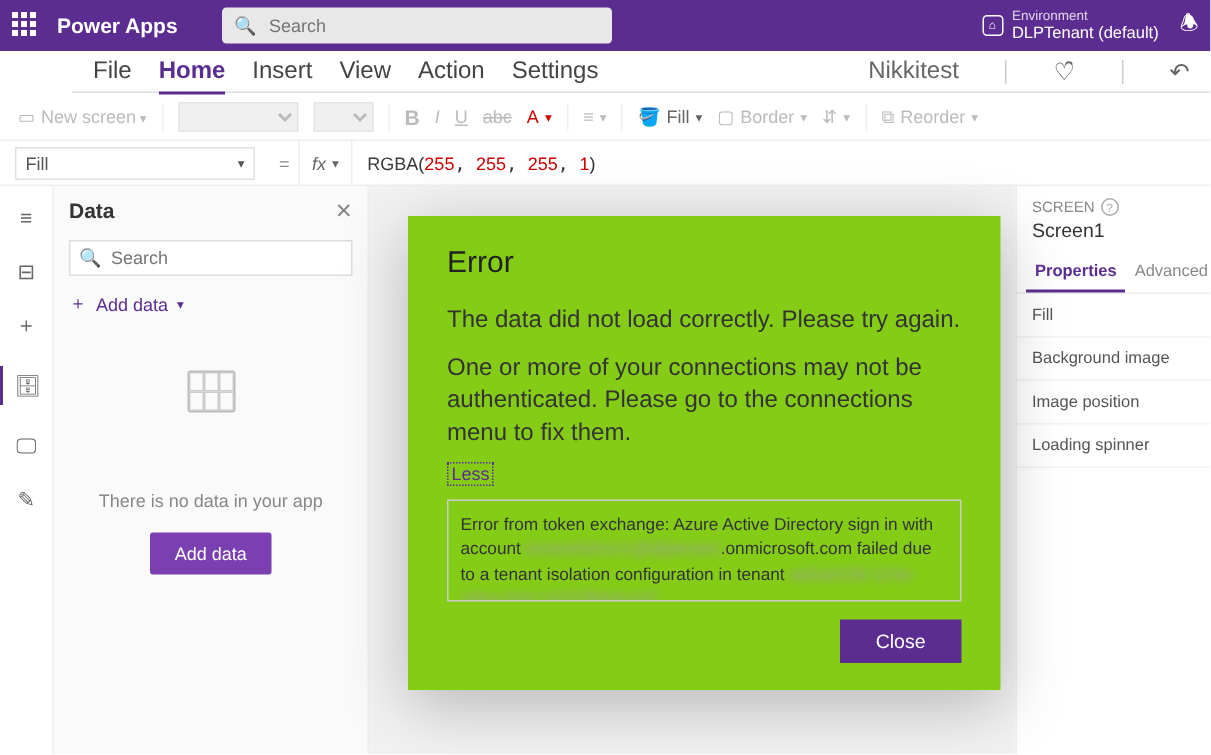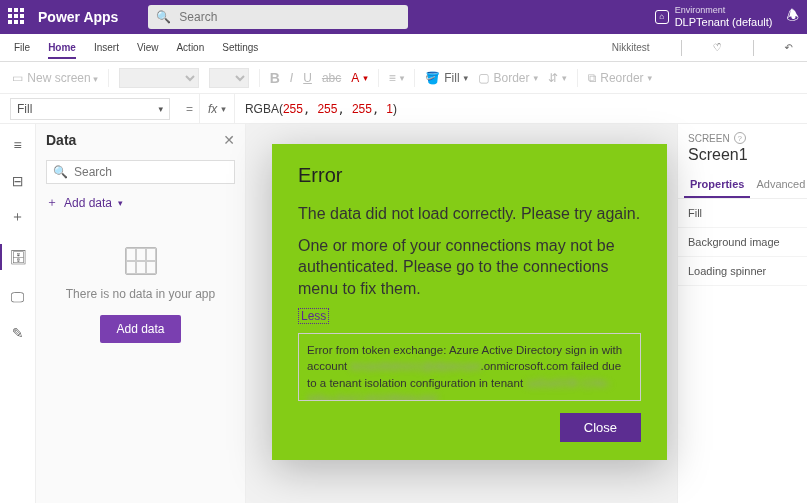--- a/index.html
+++ b/index.html
@@ -12,21 +12,21 @@
   .brandtitle { font-size:14px; font-weight:600; margin-right:30px;}
   .searchbox { flex:0 0 260px; background:#e8e8e8; border-radius:3px; height:24px; display:flex; align-items:center; color:#555; padding:0 8px;}
   .searchbox .sicon{margin-right:6px; font-size:12px;}
   .searchbox input{border:none;background:transparent;outline:none;flex:1;font-size:12px;}
   .brandspacer{flex:1;}
   .env { display:flex; align-items:center; gap:6px; font-size:11px; line-height:1.1;}
   .env .pill{ width:14px;height:14px;border:1px solid #fff;border-radius:3px;display:flex;align-items:center;justify-content:center;font-size:8px;}
   .brandicons{display:flex;gap:10px;margin-left:14px;font-size:14px;}
   
   
-  .menubar{height:28px;display:flex;align-items:center;border-bottom:1px solid #ddd;padding:0 14px;gap:18px;font-size:10px;color:#444;}
+  .menubar{height:28px;display:flex;align-items:center;border-bottom:1px solid #ddd;padding:0 14px;gap:18px;font-size:16px;color:#444;margin-left:48px;}
   .menubar .mitem.active{color:#5c2d91;border-bottom:2px solid #5c2d91;font-weight:600;padding-bottom:4px;margin-bottom:-6px;}
   .menubar .right{margin-left:auto;display:flex;align-items:center;gap:31px;color:#666;}
   .vline{width:1px;height:16px;background:#ccc;}
   
   
   .toolbar{height:32px;display:flex;align-items:center;border-bottom:1px solid #eee;padding:0 12px;gap:10px;color:#bbb;font-size:12px;}
   .toolbar .tb{display:flex;align-items:center;gap:4px;white-space:nowrap;}
   .toolbar select{border:1px solid #e5e5e5;color:#bbb;font-size:11px;height:20px;width:80px;}
   .toolbar .sep{width:1px;height:18px;background:#eee;}
   
@@ -50,31 +50,31 @@
   .datapanel{width:210px;border-right:1px solid #eee;background:#fafafa;display:flex;flex-direction:column;}
   .datapanel .hdr{display:flex;align-items:center;justify-content:space-between;padding:8px 10px;}
   .datapanel .hdr h3{margin:0;font-size:14px;font-weight:600;color:#333;}
   .datapanel .hdr .close{color:#888;font-size:14px;cursor:pointer;}
   .datapanel .search{margin:4px 10px;border:1px solid #ddd;background:#fff;height:24px;display:flex;align-items:center;padding:0 6px;color:#888;}
   .datapanel .search input{border:none;outline:none;flex:1;font-size:12px;}
   .datapanel .adddata{display:flex;align-items:center;gap:6px;color:#5c2d91;margin:6px 10px;font-size:12px;cursor:pointer;}
   .datapanel .emptyzone{flex:1;display:flex;flex-direction:column;align-items:center;justify-content:flex-start;padding-top:30px;color:#888;}
   .dbicon{width:32px;height:28px;border:1px solid #bbb;border-radius:2px;position:relative;margin-bottom:12px;display:grid;grid-template-columns:1fr 1fr 1fr;grid-template-rows:1fr 1fr;}
   .dbicon div{border:0.5px solid #ccc;}
-  .emptymsg{color:#888;font-size:12px;margin-bottom:14px;}
+  .emptymsg{color:#888;font-size:12px;margin-bottom:14px;margin-top:40px;}
   .addbtn{background:#7a3fb0;color:#fff;border:none;padding:7px 16px;border-radius:2px;font-size:12px;cursor:pointer;}
   
   
   .canvas{flex:1;background:#f2f2f2;}
   
   
   .rightpanel{width:130px;border-left:1px solid #eee;background:#fff;display:flex;flex-direction:column;font-size:11px;color:#555;}
   .rightpanel .sec{padding:8px 10px;}
   .rightpanel .lbl{text-transform:uppercase;font-size:10px;color:#888;display:flex;align-items:center;gap:4px;}
-  .rightpanel .scrname{font-size:16px;color:#333;margin-top:2px;}
+  .rightpanel .scrname{font-size:13px;color:#333;margin-top:2px;}
   .tabs{display:flex;border-bottom:1px solid #eee;padding:0 6px;}
   .tabs .tab{padding:6px 6px;font-size:11px;color:#888;}
   .tabs .tab.active{color:#5c2d91;border-bottom:2px solid #5c2d91;font-weight:600;}
   .proprow{padding:8px 10px;border-bottom:1px solid #f3f3f3;font-size:11px;color:#555;}
   
   
   .modal{position:absolute;left:272px;top:144px;width:395px;background:#84cc16;box-shadow:0 10px 40px rgba(0,0,0,.25);padding:20px 26px 18px;z-index:10;}
   .modal h2{margin:0 0 16px;font-weight:400;font-size:20px;color:#222;}
   .modal p{margin:0 0 10px;font-size:16px;color:#333;line-height:1.35;}
   .modal .less{color:#5c2d91;font-size:12px;cursor:pointer;border:1px dotted #5c2d91;padding:0 2px;}
@@ -232,20 +232,21 @@
           <span class="q">?</span>
         </div>
       <div class="scrname">Screen1</div>
     </div>
     <div class="tabs">
       <div class="tab active">Properties</div>
       <div class="tab">Advanced</div>
     </div>
     <div class="proprow">Fill</div>
     <div class="proprow">Background image</div>
+    <div class="proprow">Image position</div>
     <div class="proprow">Loading spinner</div>
   </div>
 </div>
 
 <div class="modal">
   <h2>Error</h2>
   <p>The data did not load correctly. Please try again.</p>
   <p>One or more of your connections may not be authenticated. Please go to the connections menu to fix them.</p>
   <span class="less">Less</span>
   <div class="errbox">

